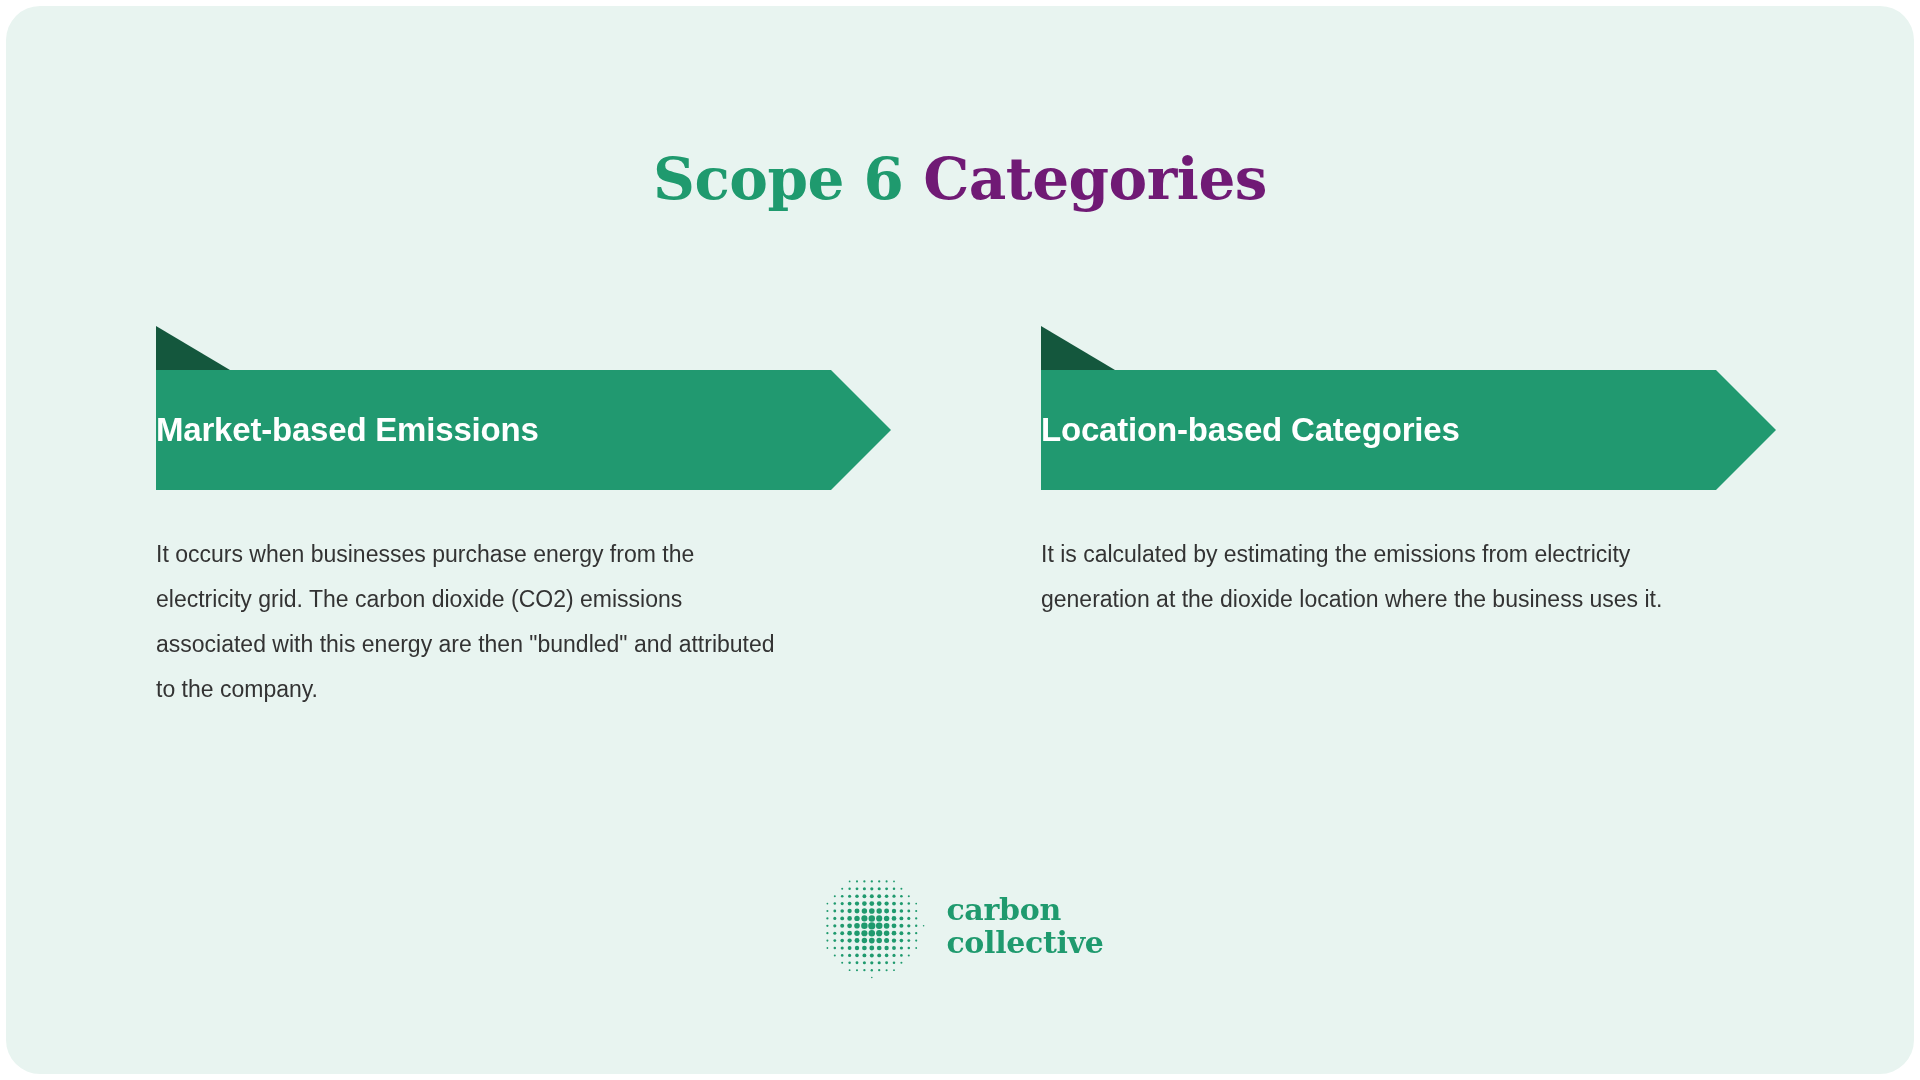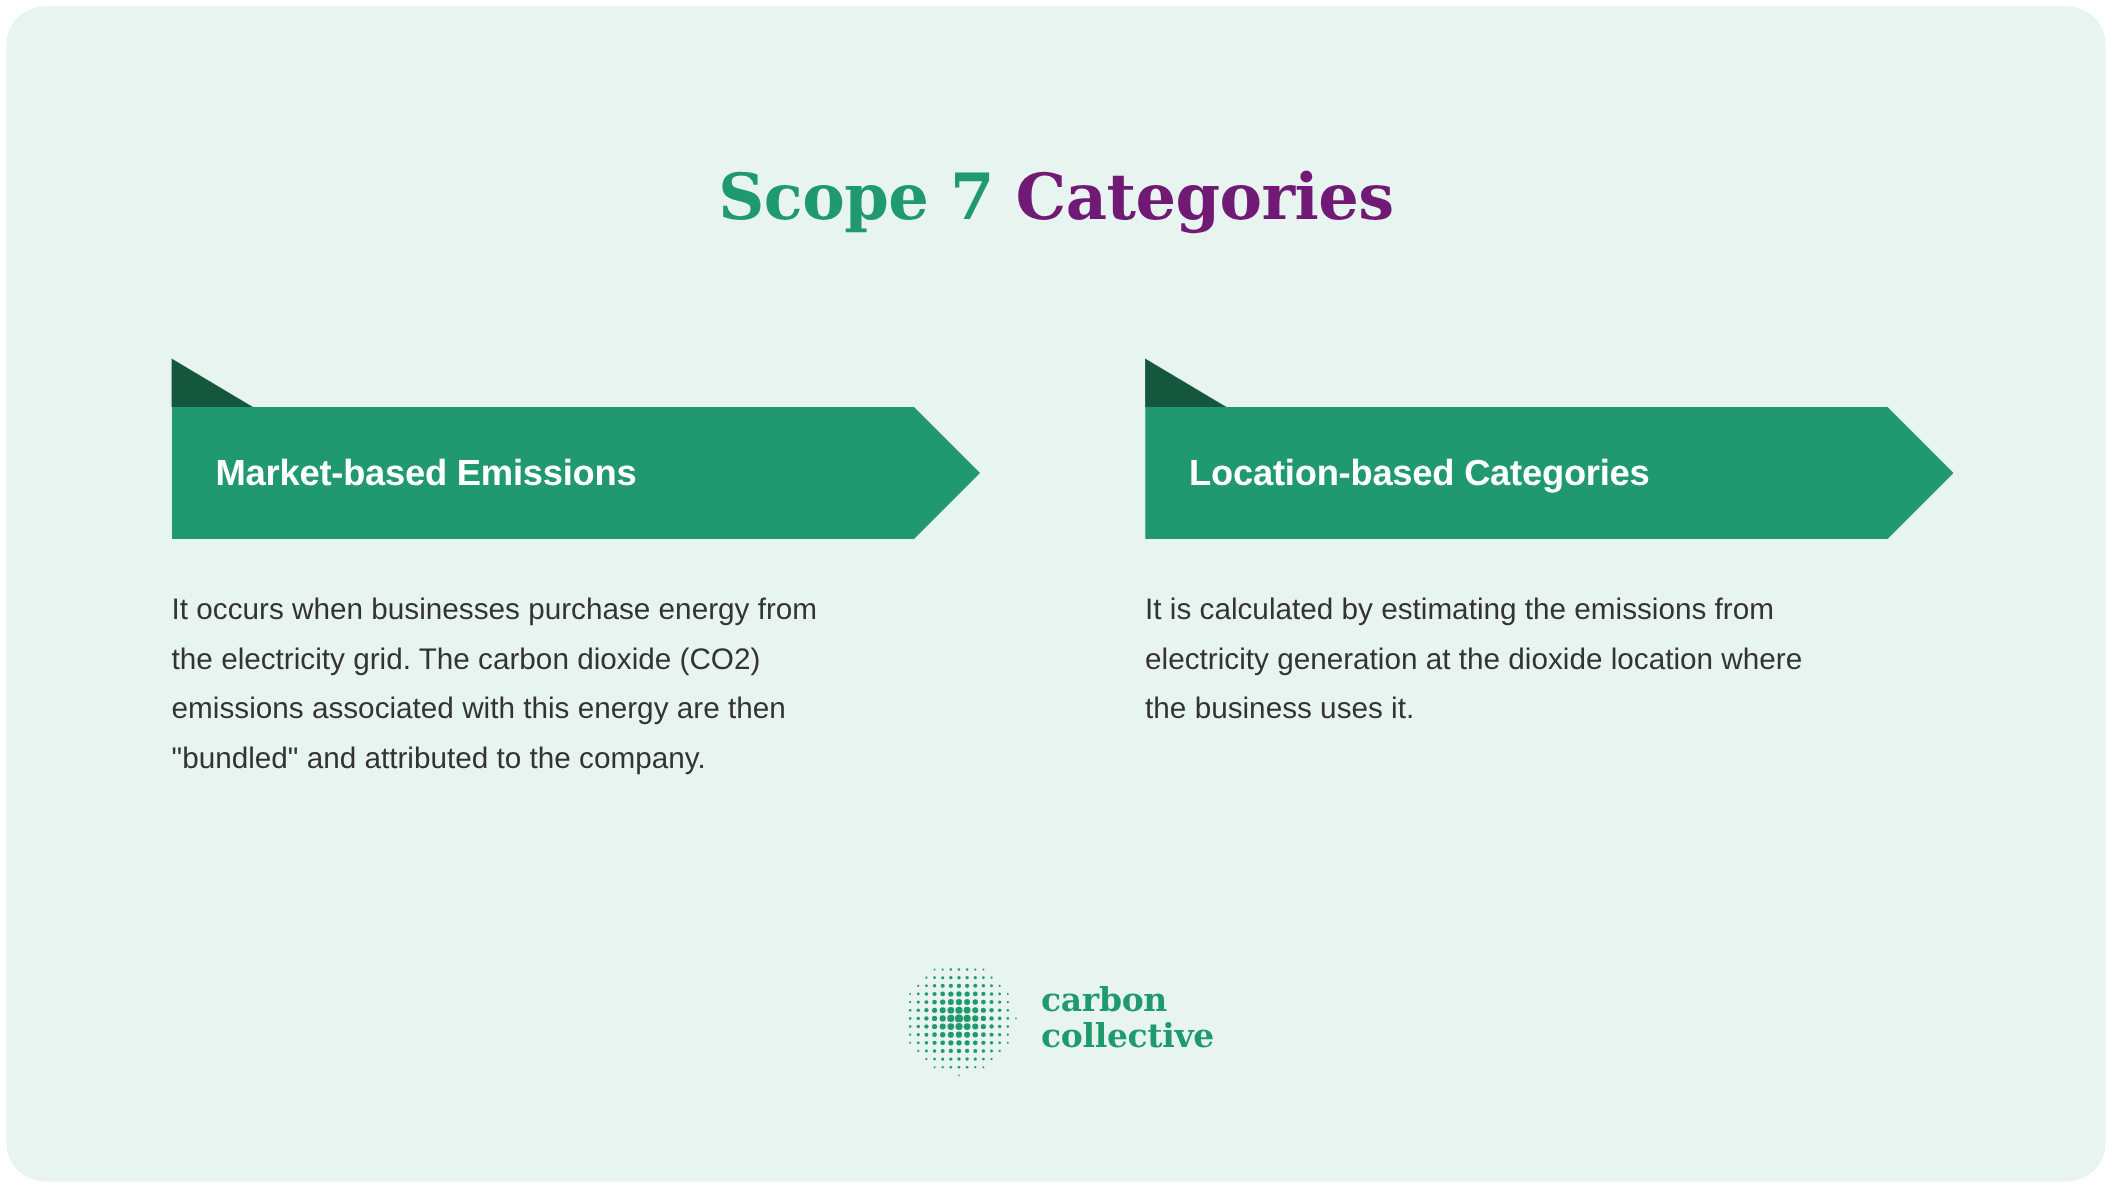--- a/index.html
+++ b/index.html
@@ -85,32 +85,31 @@
     background: #219970;
     display: flex;
     align-items: center;
     clip-path: polygon(0 0, calc(100% - 60px) 0, 100% 50%, calc(100% - 60px) 100%, 0 100%);
   }
   .banner-label {
     color: #ffffff;
     font-size: 33px;
     font-weight: bold;
     letter-spacing: -0.2px;
-    padding-left: 40px;
     white-space: nowrap;
   }
 
   
   .body-text {
     position: absolute;
     left: 0;
     top: 206px;
     width: 630px;
     color: #333333;
-    font-size: 27px;
+    font-size: 23px;
     line-height: 45px;
   }
 
   
   #logo {
     position: absolute;
     left: 0;
     bottom: 92px;
     width: 100%;
     display: flex;
@@ -128,21 +127,21 @@
     letter-spacing: -0.3px;
   }
   #logo-text span { display: block; }
 </style>
 </head>
 <body>
 
 <div id="card">
 
   <div id="title-wrap">
-    <h1 id="title"><span class="title-accent">Scope 7</span><span class="title-main"> Categories</span></h1>
+    <h1 id="title"><span class="title-accent">Scope 6</span><span class="title-main"> Categories</span></h1>
   </div>
 
   <div id="columns">
 
     <div class="column col-0">
       <div class="fold">
           <i></i>
         </div>
       <div class="banner">
         <div class="banner-label">Market-based Emissions</div>

